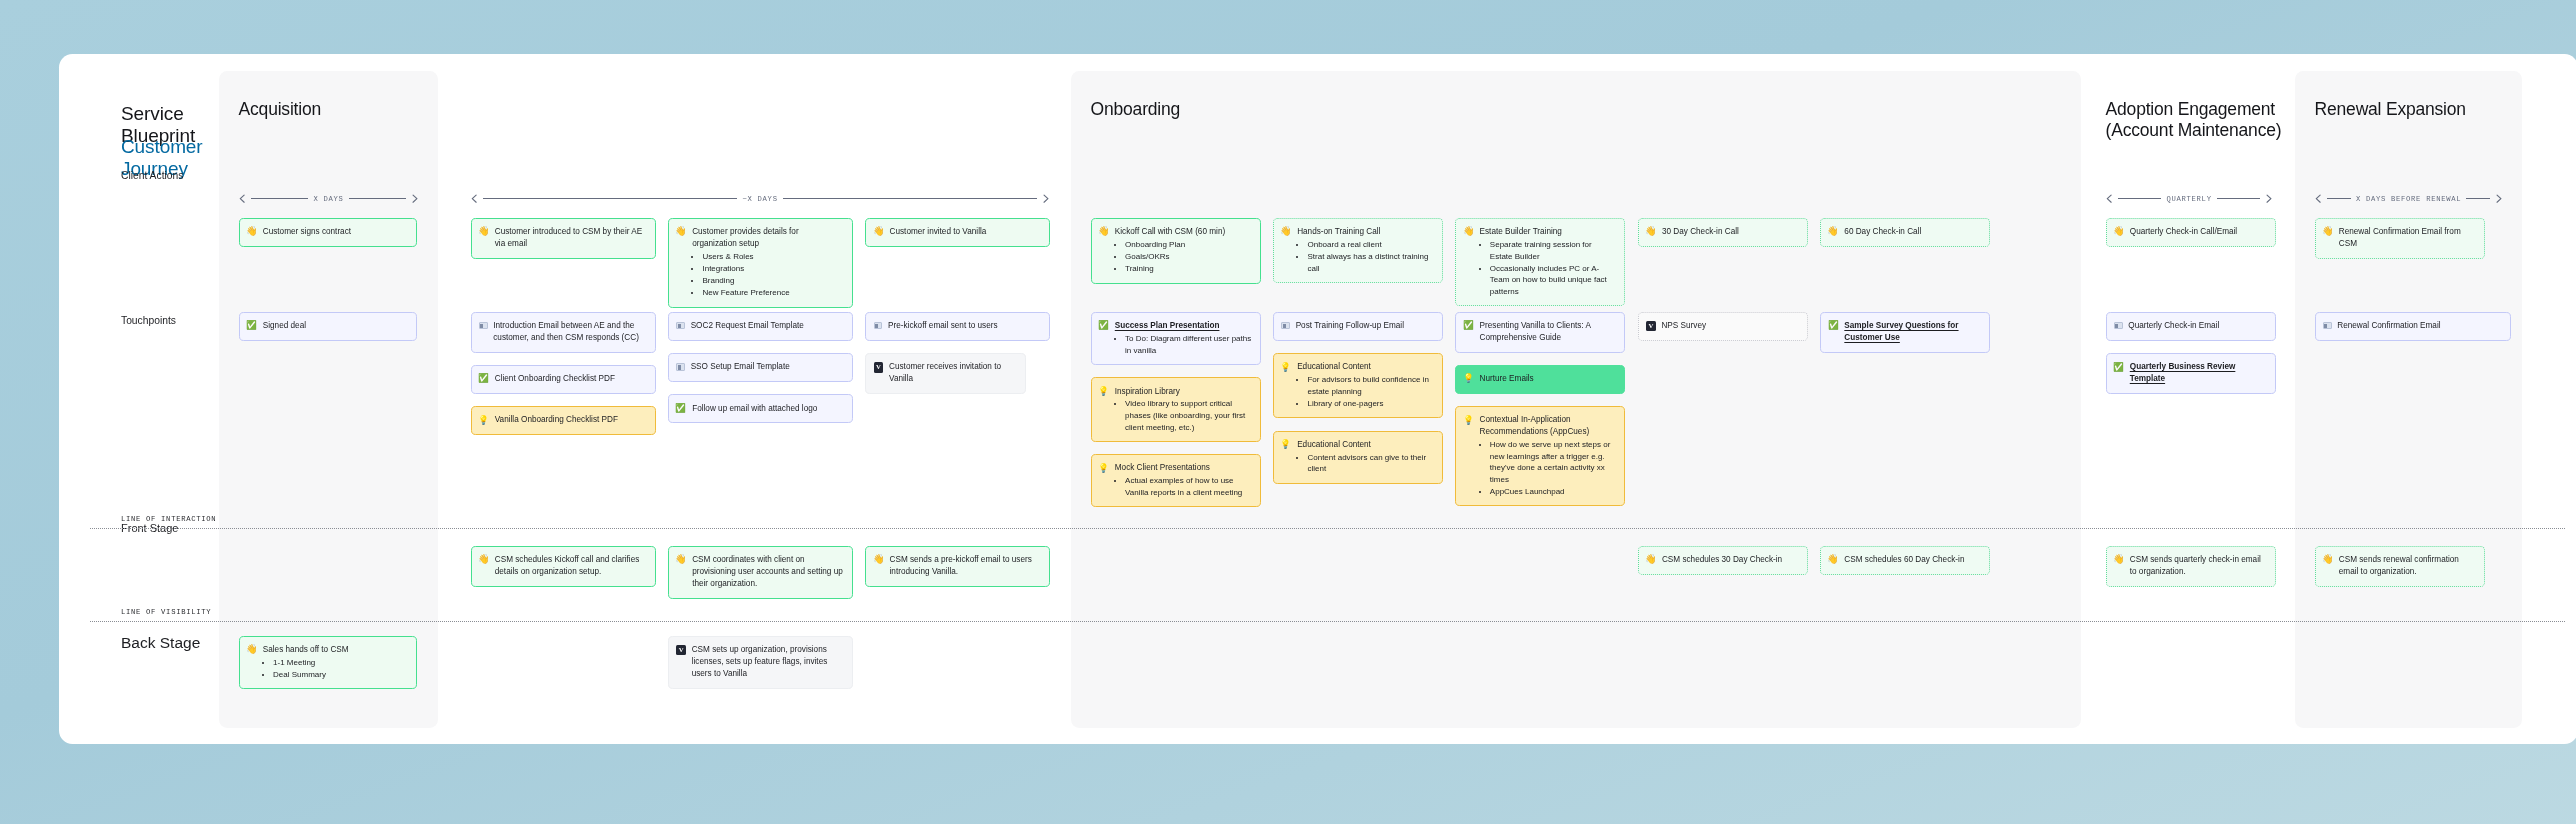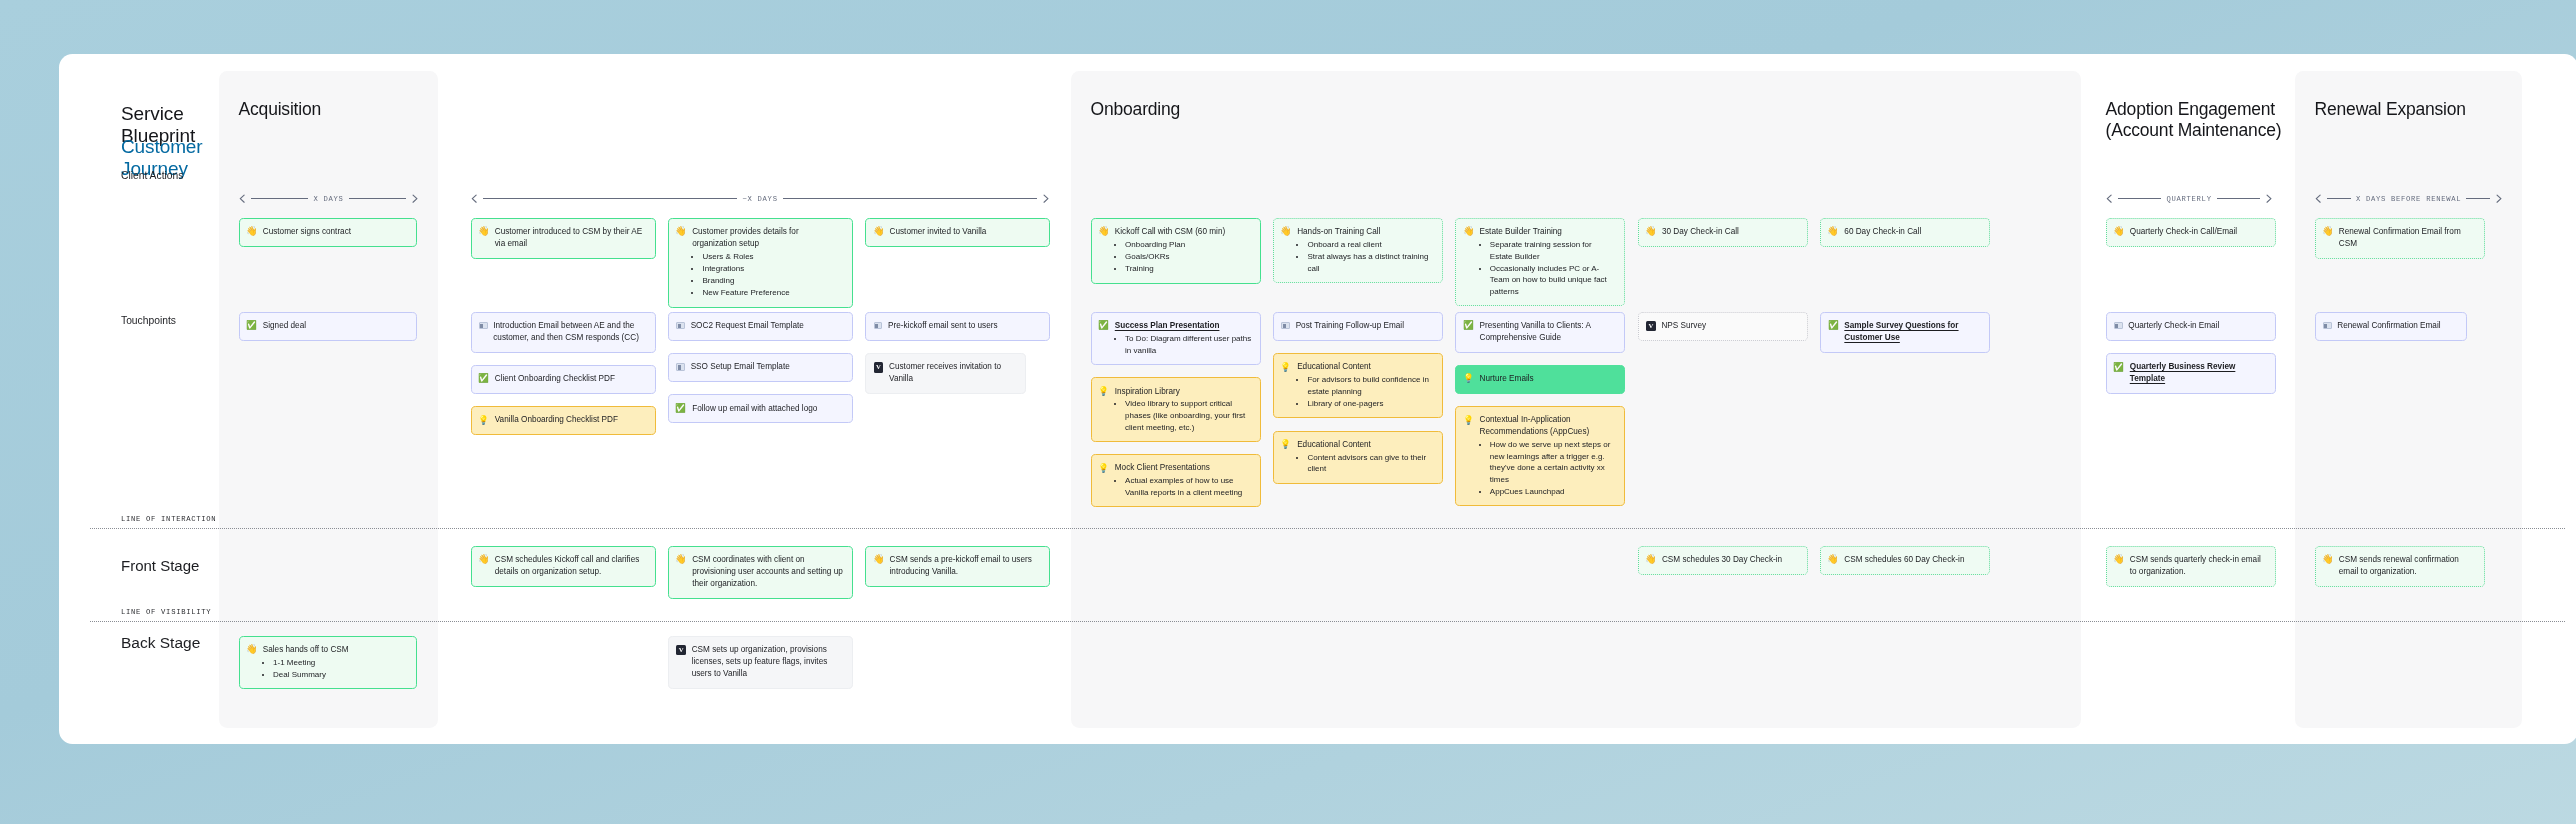--- a/index.html
+++ b/index.html
@@ -33,21 +33,21 @@
   .journey-title {
     position: absolute; left: 31px; top: 82px;
     font-size: 19px; font-weight: 400; color: #0369a1; letter-spacing: -0.1px;
   }
   .row-label {
     position: absolute; left: 31px;
     font-size: 10.3px; color: #1c1d21; font-weight: 400;
   }
   .row-label.client-actions { top: 116px; }
   .row-label.touchpoints    { top: 261px; }
-  .row-label.front-stage    { top: 503px; font-size: 15px; }
+  .row-label.front-stage    { top: 468px; font-size: 11px; }
   .row-label.back-stage     { top: 580px; font-size: 15.5px; }
 
   .line-cap {
     position: absolute; left: 31px;
     font-family: "Liberation Mono", monospace;
     font-size: 7.2px; letter-spacing: 0.7px; color: #2b2c30; font-weight: 400;
   }
   .loi-cap { top: 461px; }
   .lov-cap { top: 554px; }
 
@@ -580,21 +580,21 @@
             <div class="card v-action-dash" style="width:170px">
               <span class="ic ic-wave">👋</span>
               <span class="ctext">
                 <span class="ctitle">Renewal Confirmation Email from CSM</span>
               </span>
             </div>
           </div>
         </div>
         <div class="lane touch">
           <div class="col" style="width:170px">
-            <div class="card v-touch" style="width:152px">
+            <div class="card v-touch" style="width:196px">
               <span class="ic ic-mail"></span>
               <span class="ctext">
                 <span class="ctitle">Renewal Confirmation Email</span>
               </span>
             </div>
           </div>
         </div>
         <div class="lane front">
           <div class="col" style="width:170px">
             <div class="card v-action-dash" style="width:170px">

